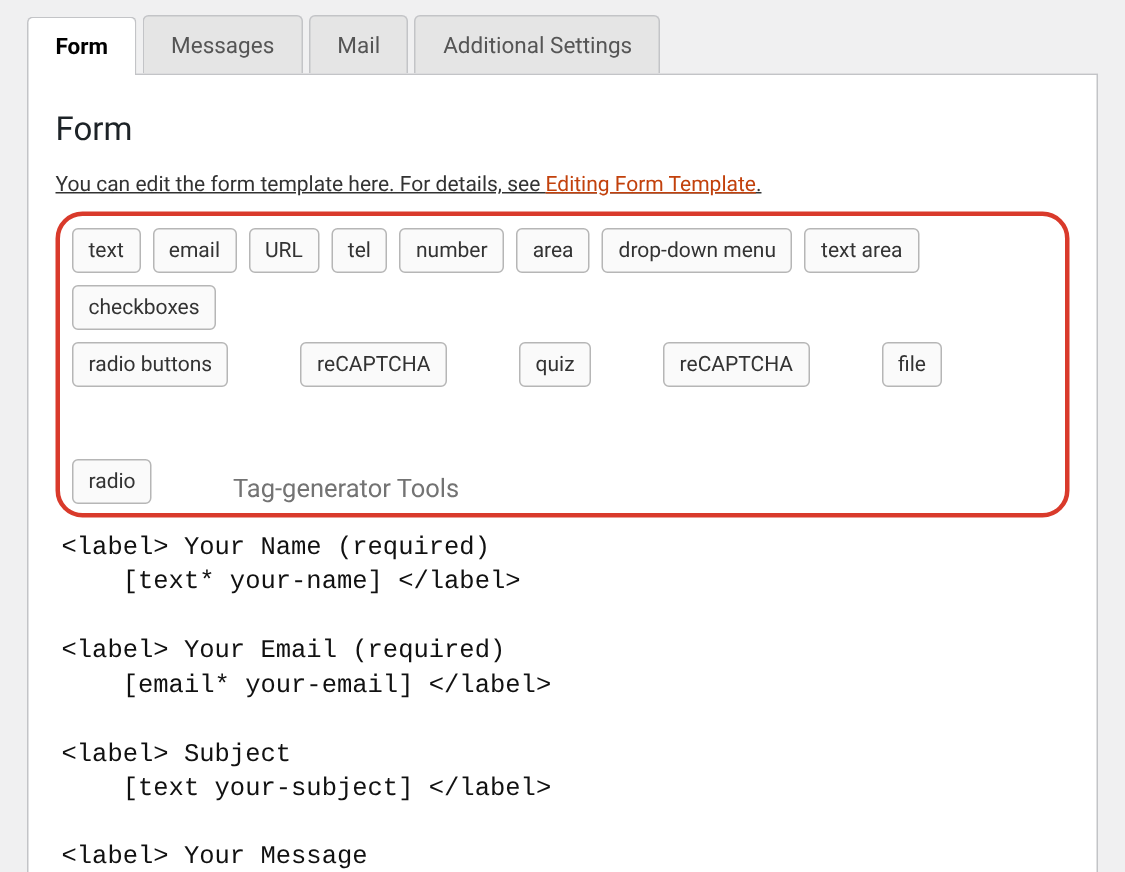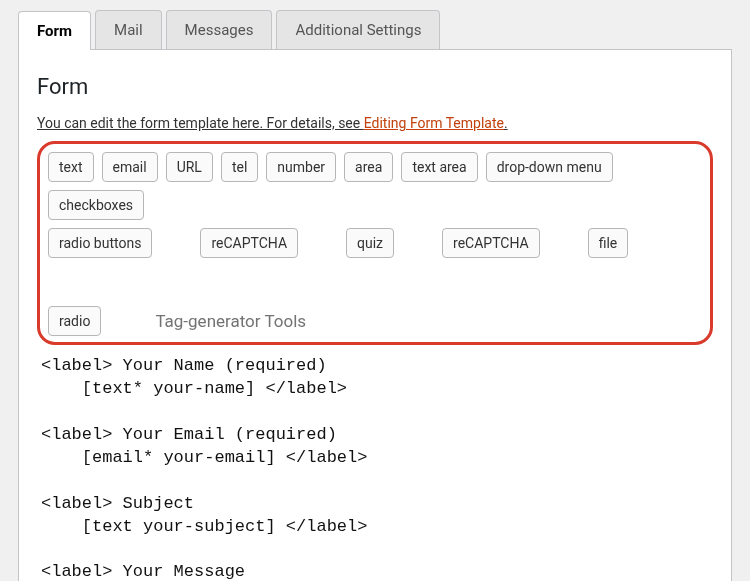--- a/index.html
+++ b/index.html
@@ -68,21 +68,21 @@
     border: 3px solid #d93a2b;
     border-radius: 18px;
     padding: 8px 8px 6px 8px;
     margin: 0 0 2px 0;
     position: relative;
   }
   .tag-row {
     display: flex;
     flex-wrap: wrap;
     gap: 8px;
-    align-items: center;
+    align-items: flex-end;
   }
   .tag-row + .tag-row { margin-top: 8px; gap: 48px; }
   .tag-btn {
     border: 1px solid #b6b6b6;
     background: #fafafa;
     padding: 6px 10px;
     border-radius: 4px;
     font-size: 14px;
     color: #333;
     cursor: pointer;
@@ -100,42 +100,42 @@
     padding: 8px 4px 20px 4px;
     color: #111;
   }
 </style>
 </head>
 <body>
 <div class="stage">
 
   <div class="tabs">
     <div class="tab active">Form</div>
+    <div class="tab">Messages</div>
     <div class="tab">Mail</div>
-    <div class="tab">Messages</div>
     <div class="tab">Additional Settings</div>
   </div>
 
   <div class="panel">
     <div class="panel-title">Form</div>
 
     <p class="hint">
       <span>You can edit the form template here. For details, see </span><a href="#">Editing Form Template</a><span>.</span>
     </p>
 
     <div class="annot-box">
       <div class="tag-row">
         <span class="tag-btn">text</span>
         <span class="tag-btn">email</span>
         <span class="tag-btn">URL</span>
         <span class="tag-btn">tel</span>
         <span class="tag-btn">number</span>
         <span class="tag-btn">area</span>
+        <span class="tag-btn">drop-down menu</span>
         <span class="tag-btn">text area</span>
-        <span class="tag-btn">drop-down menu</span>
         <span class="tag-btn">checkboxes</span>
       </div>
       <div class="tag-row">
         <span class="tag-btn">radio buttons</span>
         <span class="tag-btn">reCAPTCHA</span>
         <span class="tag-btn">quiz</span>
         <span class="tag-btn">reCAPTCHA</span>
         <span class="tag-btn">file</span>
         <span class="tag-btn">radio</span>
         <span class="annot-label">Tag-generator Tools</span>

